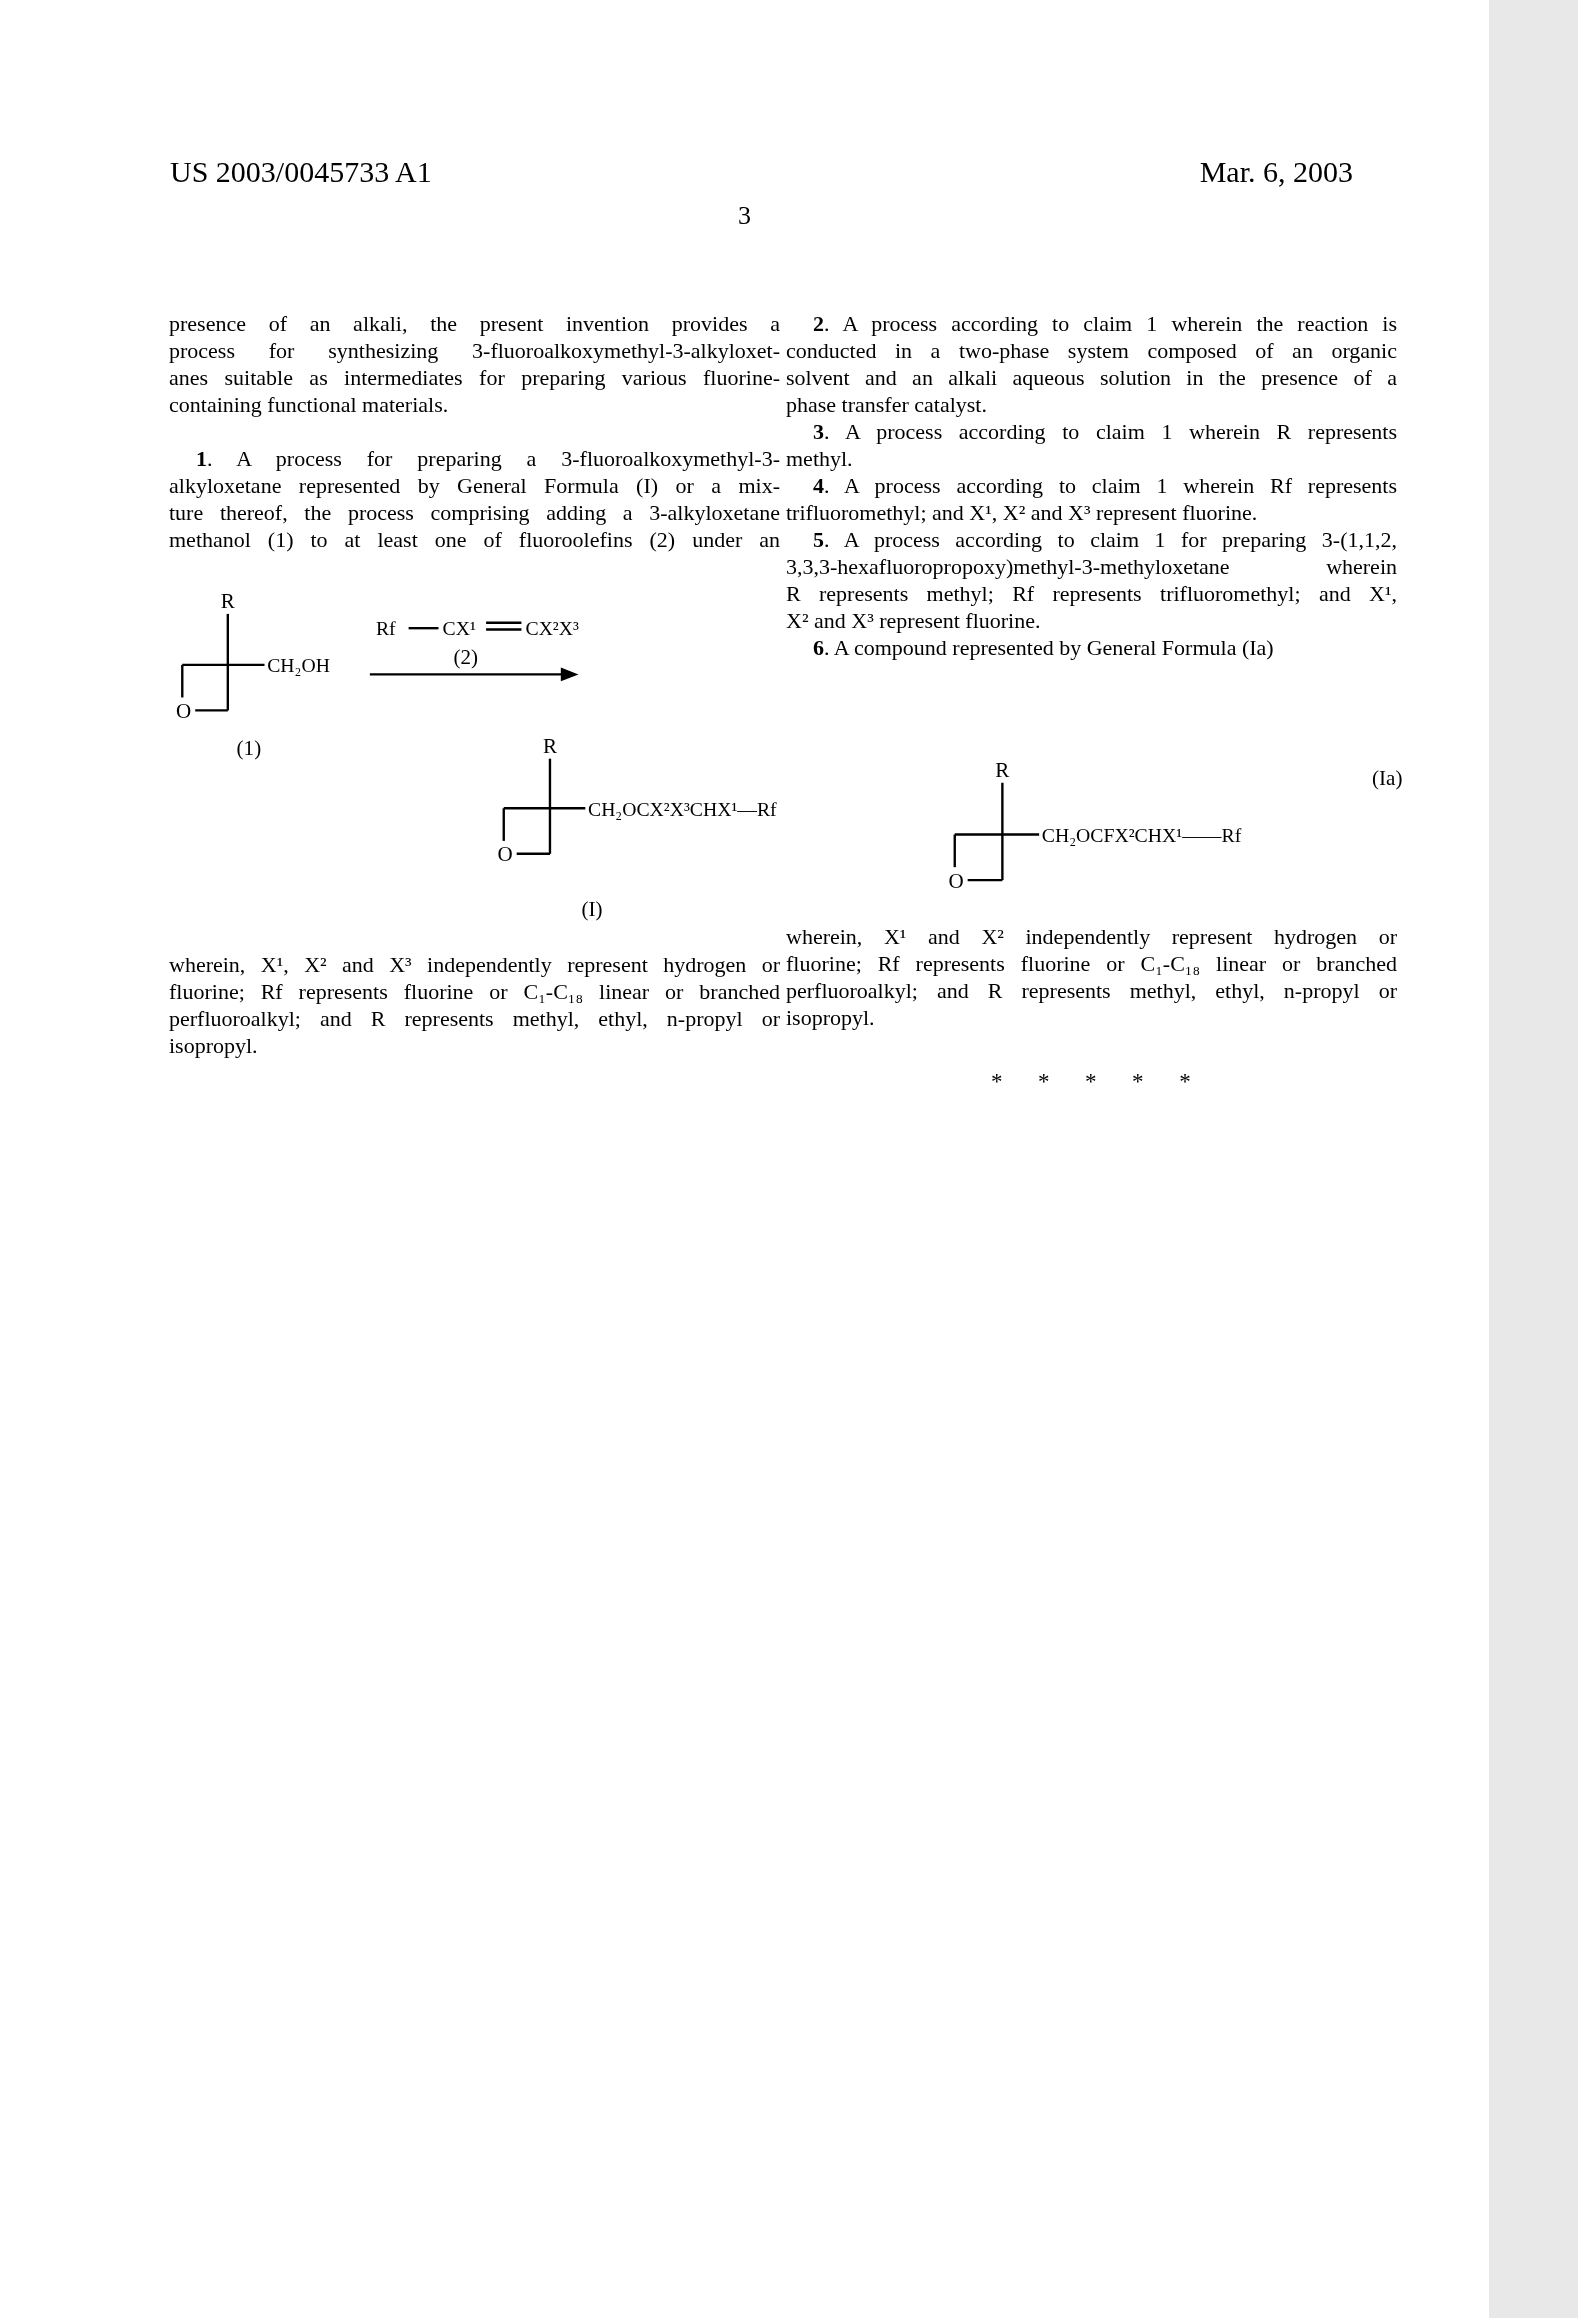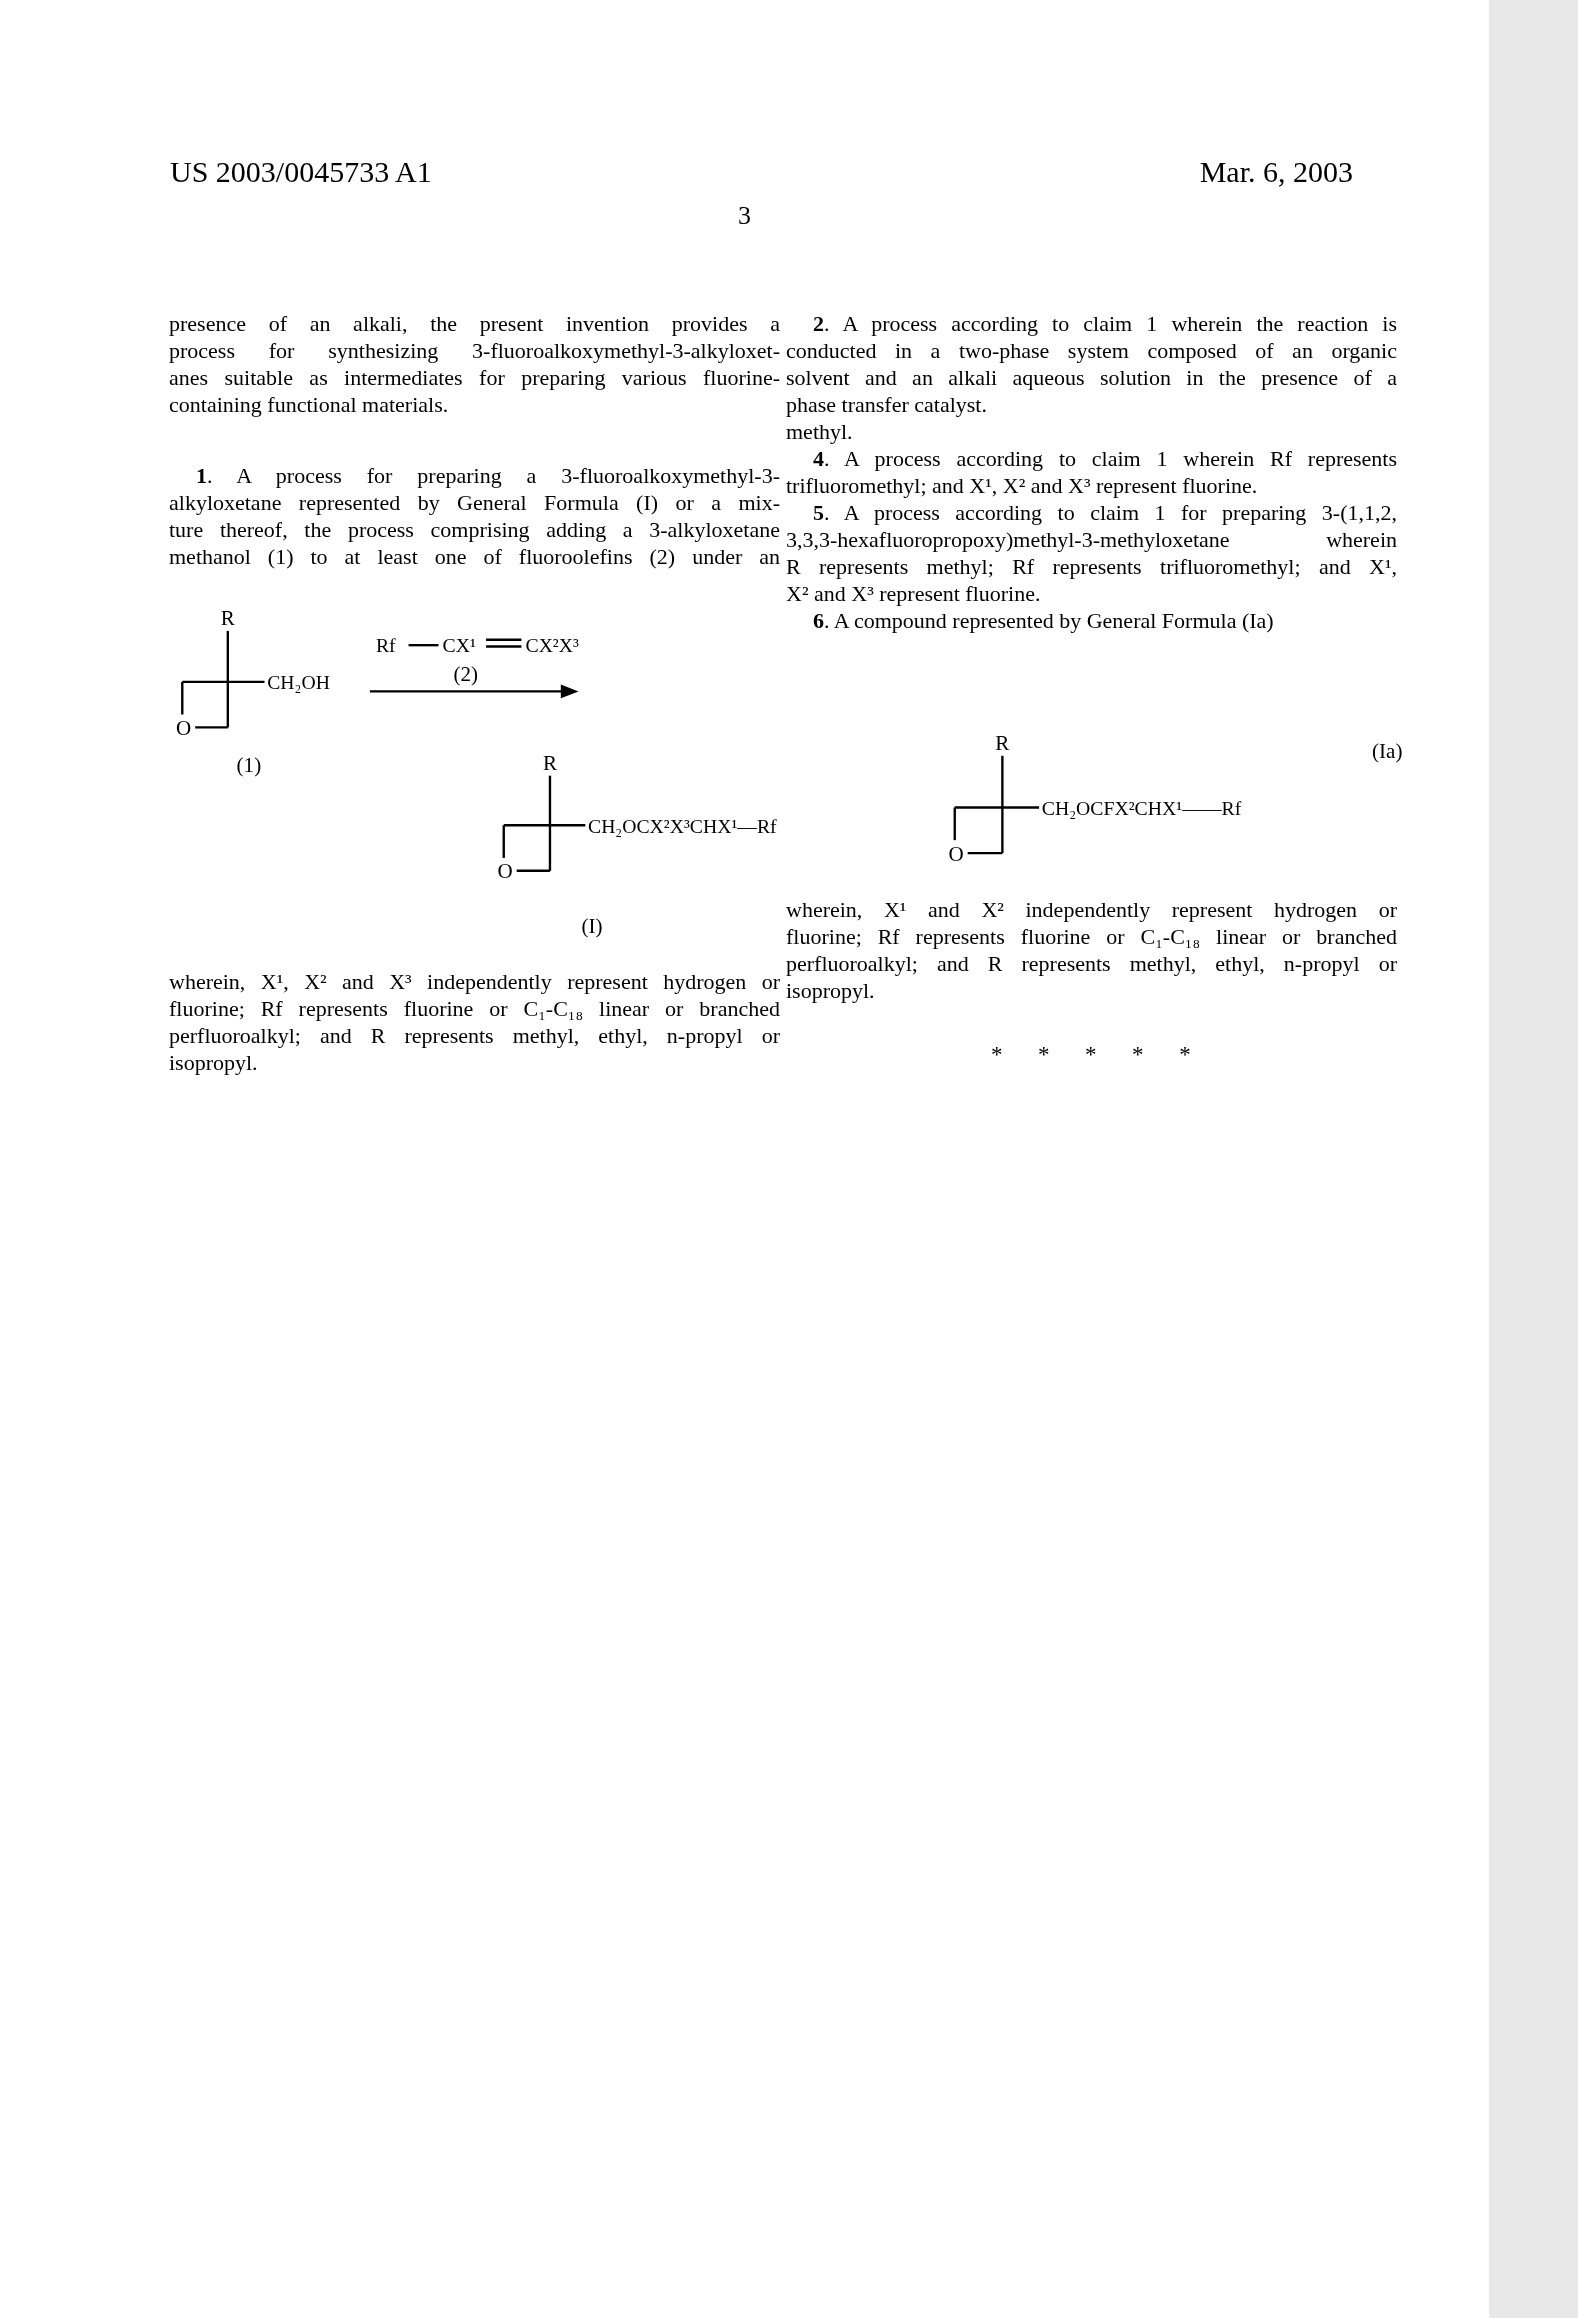--- a/index.html
+++ b/index.html
@@ -18,21 +18,21 @@
   .page-num { position: absolute; top: 201px; left: 0; width: 100%; text-align: center; font-size: 26px; }
 
   .col { position: absolute; top: 310px; width: 611px; font-size: 22px; line-height: 27px; }
   .col-left { left: 169px; }
   .col-right { left: 786px; }
 
   .ln { text-align: left; white-space: normal; }
   .ln.j { text-align: justify; text-align-last: justify; }
   .ln.indent { text-indent: 27px; }
   .para { margin: 0; }
-  .intro { margin-bottom: 44px; }
+  .intro { margin-bottom: 27px; }
   .cnum { font-weight: bold; }
 
   svg.scheme { display: block; margin-top: 31px; overflow: visible; }
   svg.formula-ia { display: block; margin-top: 85px; overflow: visible; }
   svg text { font-family: "Liberation Serif", "DejaVu Serif", serif; fill: #000; }
   .bond { stroke: #000; stroke-width: 3.5; }
   .atom { font-size: 31px; }
   .chain { font-size: 29px; }
   .flabel { font-size: 31px; }
 
@@ -121,20 +121,21 @@
   <div class="col col-right">
 
     <div class="para">
       <div class="ln j indent"><span class="cnum">2</span><span>. A process according to claim 1 wherein the reaction is</span></div>
       <div class="ln j">conducted in a two-phase system composed of an organic</div>
       <div class="ln j">solvent and an alkali aqueous solution in the presence of a</div>
       <div class="ln">phase transfer catalyst.</div>
     </div>
 
     <div class="para">
+      <div class="ln j indent"><span class="cnum">3</span><span>. A process according to claim 1 wherein R represents</span></div>
       <div class="ln">methyl.</div>
     </div>
 
     <div class="para">
       <div class="ln j indent"><span class="cnum">4</span><span>. A process according to claim 1 wherein Rf represents</span></div>
       <div class="ln">trifluoromethyl; and X¹, X² and X³ represent fluorine.</div>
     </div>
 
     <div class="para">
       <div class="ln j indent"><span class="cnum">5</span><span>. A process according to claim 1 for preparing 3-(1,1,2,</span></div>

